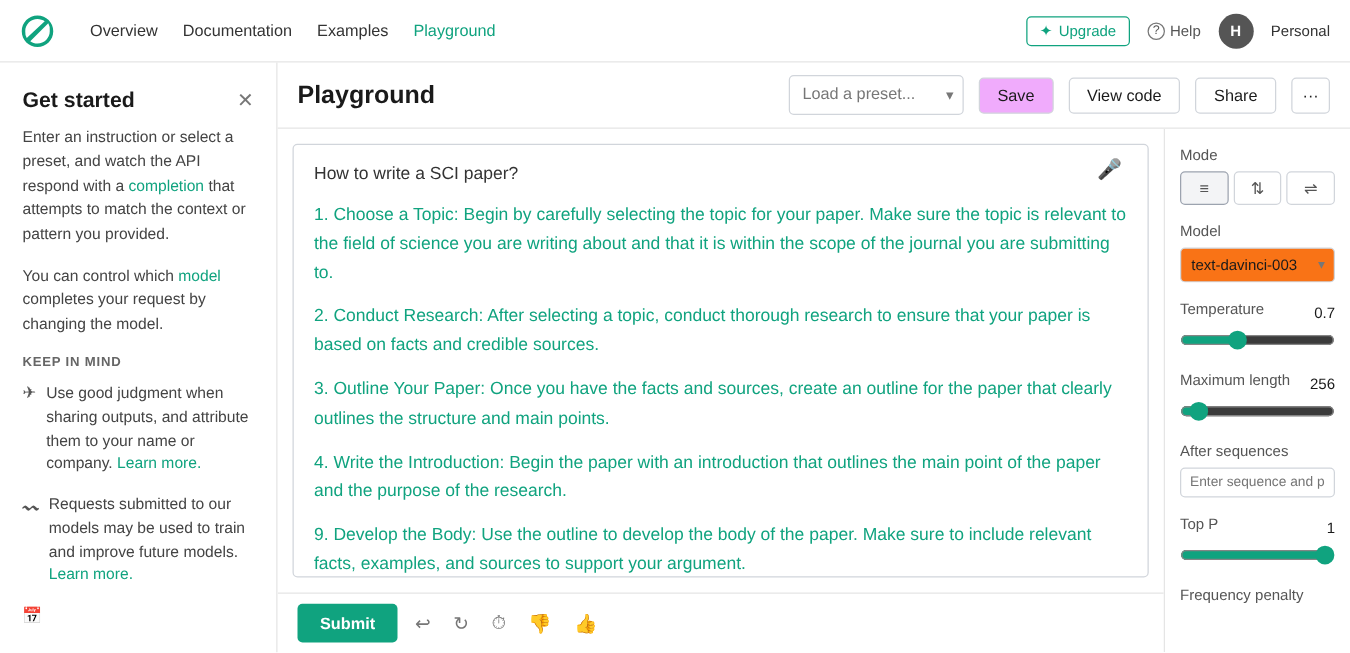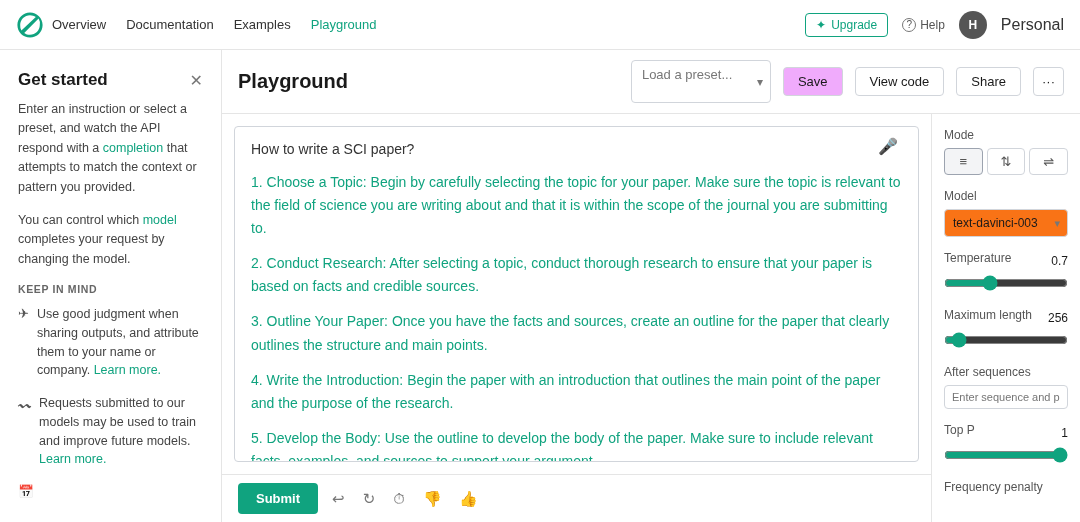--- a/index.html
+++ b/index.html
@@ -1,39 +1,39 @@
 <!DOCTYPE html>
 <html><head>
   <meta charset="utf-8">
   <style>
     * { box-sizing: border-box; margin: 0; padding: 0; }
     body { font-family: -apple-system, BlinkMacSystemFont, 'Segoe UI', sans-serif; font-size: 13px; color: #1a1a1a; background: #fff; height: 522px; overflow: hidden; }
 
     
     .topnav {
       display: flex; align-items: center; height: 50px; border-bottom: 1px solid #e5e5e5;
-      padding: 0 16px; gap: 8px;
+      padding: 0 16px; gap: 28px;
     }
     .topnav-logo { width: 28px; height: 28px; flex-shrink: 0; }
     .topnav-links { display: flex; gap: 20px; align-items: center; flex: 1; }
     .topnav-link { font-size: 13px; color: #333; cursor: pointer; text-decoration: none; }
     .topnav-link.active { color: #10a37f; }
     .topnav-right { display: flex; align-items: center; gap: 14px; margin-left: auto; }
     .upgrade-btn {
       display: flex; align-items: center; gap: 5px;
       background: #fff; border: 1px solid #10a37f; color: #10a37f;
       border-radius: 4px; padding: 4px 10px; font-size: 12px; cursor: pointer; font-weight: 500;
     }
     .upgrade-icon { color: #10a37f; font-size: 12px; }
     .help-btn { display: flex; align-items: center; gap: 4px; color: #555; font-size: 12px; cursor: pointer; }
     .avatar-btn {
       width: 28px; height: 28px; border-radius: 50%; background: #555; color: #fff;
       display: flex; align-items: center; justify-content: center; font-size: 12px; font-weight: 600; cursor: pointer;
     }
-    .personal-label { font-size: 16px; color: #333; cursor: pointer; }
+    .personal-label { font-size: 12px; color: #333; cursor: pointer; }
 
     
     .main-layout { display: flex; height: calc(522px - 50px); }
 
     
     .sidebar { width: 222px; border-right: 1px solid #e5e5e5; padding: 20px 18px; flex-shrink: 0; overflow-y: auto; }
     .sidebar-header { display: flex; justify-content: space-between; align-items: center; margin-bottom: 10px; }
     .sidebar-title { font-size: 17px; font-weight: 700; color: #1a1a1a; }
     .close-btn { cursor: pointer; color: #777; font-size: 16px; }
     .sidebar-desc { font-size: 12.5px; color: #444; line-height: 1.55; margin-bottom: 14px; }
@@ -45,21 +45,21 @@
 
     
     .content { flex: 1; display: flex; flex-direction: column; overflow: hidden; }
 
     
     .playground-header {
       display: flex; align-items: center; padding: 10px 16px; border-bottom: 1px solid #e5e5e5; gap: 12px;
     }
     .playground-title { font-size: 20px; font-weight: 600; color: #1a1a1a; flex: 1; }
     .preset-select {
-      border: 1px solid #d1d5db; border-radius: 4px; padding: 6px 28px 20px 10px;
+      border: 1px solid #d1d5db; border-radius: 4px; padding: 6px 28px 9px 10px;
       font-size: 13px; color: #777; background: #fff; cursor: pointer; min-width: 140px;
       appearance: none; position: relative;
     }
     .preset-wrap { position: relative; }
     .preset-wrap::after {
       content: '▾'; position: absolute; right: 8px; top: 50%; transform: translateY(-50%);
       color: #777; pointer-events: none; font-size: 12px;
     }
     .save-btn {
       background: #f0abfc; border: 1px solid #d1d5db; border-radius: 4px;
@@ -201,21 +201,21 @@
 
       <div class="text-section">
         <div class="text-area-wrap">
           <div class="text-area-inner">
             <p class="prompt-text">How to write a SCI paper?</p>
             <div class="response-text">
               <p class="response-item">1. Choose a Topic: Begin by carefully selecting the topic for your paper. Make sure the topic is relevant to the field of science you are writing about and that it is within the scope of the journal you are submitting to.</p>
               <p class="response-item">2. Conduct Research: After selecting a topic, conduct thorough research to ensure that your paper is based on facts and credible sources.</p>
               <p class="response-item">3. Outline Your Paper: Once you have the facts and sources, create an outline for the paper that clearly outlines the structure and main points.</p>
               <p class="response-item">4. Write the Introduction: Begin the paper with an introduction that outlines the main point of the paper and the purpose of the research.</p>
-              <p class="response-item">5. Develop the Body: Use the outline to develop the body of the paper. Make sure to include relevant facts, examples, and sources to support your argument.</p>
+              <p class="response-item">9. Develop the Body: Use the outline to develop the body of the paper. Make sure to include relevant facts, examples, and sources to support your argument.</p>
             </div>
           </div>
           <span class="mic-icon">🎤</span>
         </div>
 
         <div class="bottom-bar">
           <button class="submit-btn">Submit</button>
           <span class="toolbar-icon">↩</span>
           <span class="toolbar-icon">↻</span>
           <span class="toolbar-icon">⏱</span>

